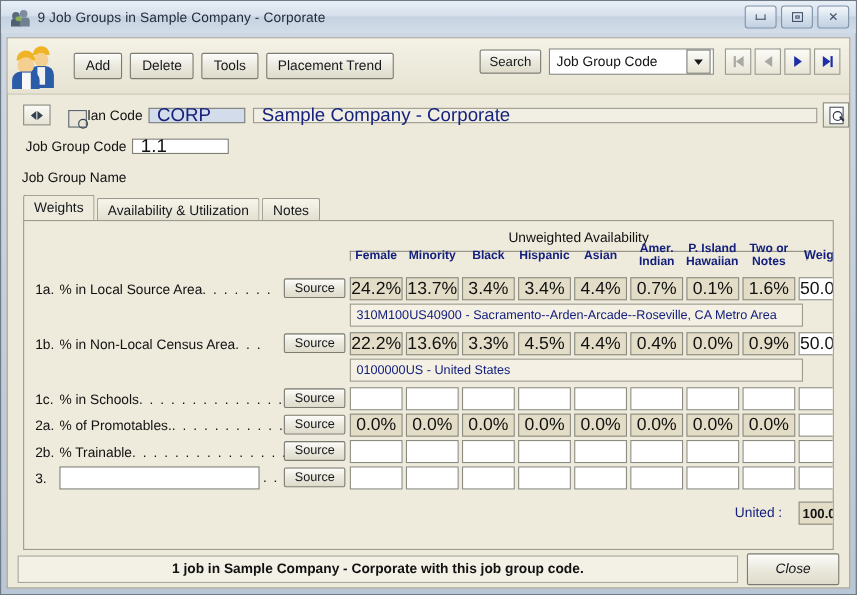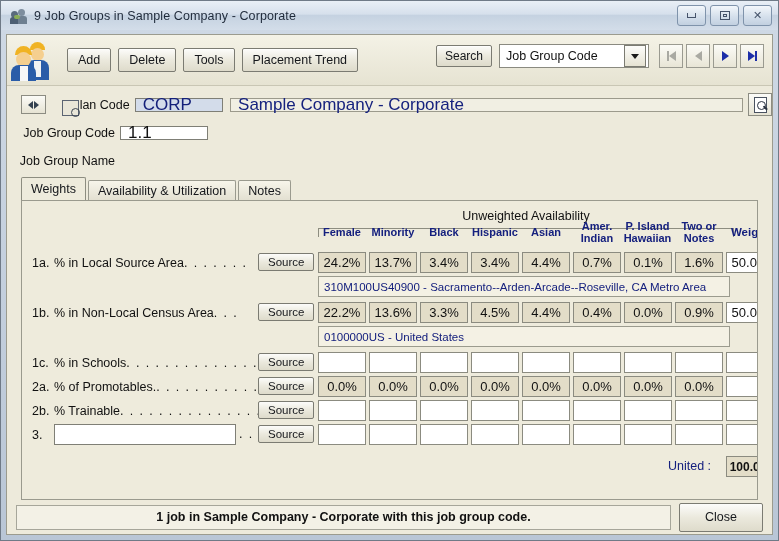--- a/index.html
+++ b/index.html
@@ -147,21 +147,21 @@
   .row{position:absolute;left:0;height:22px;display:flex;align-items:center;}
   .rlabel{font-size:12.5px;color:#111;white-space:nowrap;}
   .rnum{display:inline-block;width:22px;}
   .leader{letter-spacing:1.4px;color:#111;}
   .srcbtn{
     border:1px solid #7b7b72;border-radius:2px;background:linear-gradient(#fcfcfa,#ebe9dd 50%,#dedbcb);
     font-size:11.5px;color:#16181c;padding:2px 9px;cursor:default;
   }
   .cell{
     position:absolute;height:21px;border:1px solid #8b8b80;box-sizing:border-box;
-    background:#fff;font-size:13px;color:#111;display:flex;align-items:center;
+    background:#fff;font-size:16px;color:#111;display:flex;align-items:center;
     justify-content:center;
   }
   .cell.ro{background:#e3ddc8;}
   .notebox{
     position:absolute;height:21px;border:1px solid #9b9b8e;background:#f4f1e4;box-sizing:border-box;
     display:flex;align-items:center;padding-left:5px;font-size:11.5px;color:#15207e;
   }
   .bigin{
     position:absolute;height:21px;border:1px solid #7f7f76;background:#fff;box-sizing:border-box;
   }
@@ -176,21 +176,21 @@
     flex:0 0 34px;display:flex;align-items:center;padding:0 9px 0 9px;gap:8px;
   }
   .statusbar{
     flex:1 1 auto;height:25px;border:1px solid #a6a69a;background:#f3f1e6;
     display:flex;align-items:center;justify-content:center;
     font-size:12.5px;color:#111;font-weight:bold;box-sizing:border-box;
   }
   .closebtn{
     width:82px;height:27px;border:1px solid #7b7b72;border-radius:2px;
     background:linear-gradient(#fcfcfa,#ebe9dd 50%,#dedbcb);
-    font-size:12.5px;color:#16181c;display:flex;align-items:center;justify-content:center;
+    font-size:12.5px;color:#16181c;display:flex;align-items:center;justify-content:center;font-style:italic;
   }
 </style>
 </head>
 <body>
 
 <div class="window">
 
   <div class="titlebar">
     <div class="title-icon">
       <div class="ti-head" style="left:1px;top:3px;width:7px;height:7px;background:#5a6b7d;"></div>

